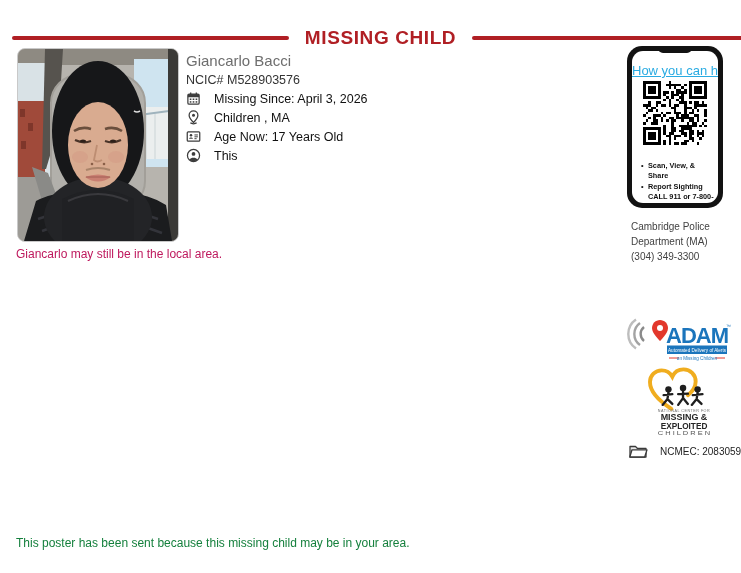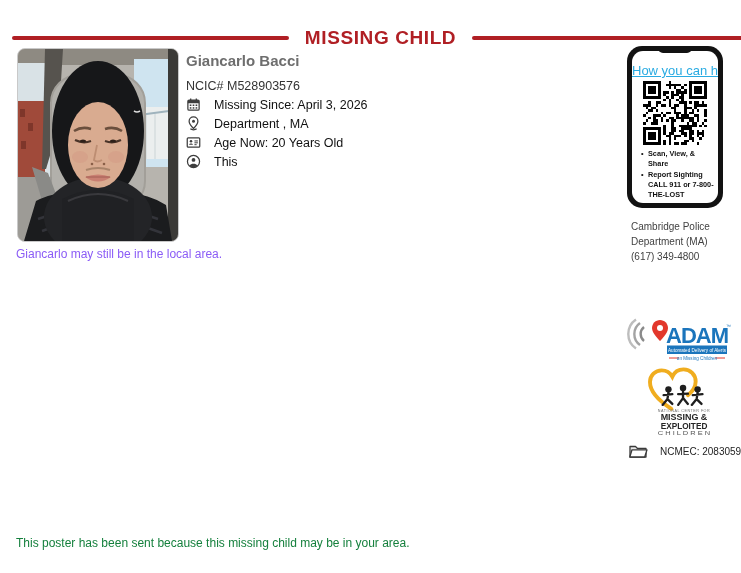--- a/index.html
+++ b/index.html
@@ -7,36 +7,36 @@
     position:relative;width:741px;height:573px;background:#ffffff;overflow:hidden;
     font-family:"Liberation Sans", sans-serif;color:#222;padding-left:24px;
   }
   
   .title-row{position:absolute;top:28px;left:12px;right:16px;height:20px;display:flex;align-items:center;gap:16px;}
   .rule{flex:1;height:4px;background:#b01f24;border-radius:2px;}
   .title{font-size:19px;font-weight:bold;color:#b01f24;letter-spacing:.6px;white-space:nowrap;}
   
   .photo-card{position:absolute;left:17px;top:48px;width:160px;height:192px;border:1px solid #c9c9c9;border-radius:8px;overflow:hidden;background:#b9b6b1;}
   .photo-card svg{display:block;}
-  .photo-caption{position:absolute;left:16px;top:247px;font-size:12px;color:#8b5cf6;}
+  .photo-caption{position:absolute;left:16px;top:247px;font-size:12px;color:#be185d;}
   
   .info{position:absolute;left:186px;top:52px;width:280px;}
-  .child-name{font-size:15px;color:#6e6e6e;font-weight:bold;}
-  .ncic{font-size:12.5px;color:#333;margin-top:10px;}
+  .child-name{font-size:15px;color:#6e6e6e;}
+  .ncic{font-size:12.5px;color:#333;margin-top:4px;}
   .detail-row{display:flex;align-items:center;gap:13px;margin-top:4px;height:15px;}
   .detail-row:first-of-type{margin-top:14px;}
   .detail-icon{width:15px;height:15px;flex:0 0 15px;}
   .detail-label{font-size:12.5px;color:#111;}
   
   .phone{position:absolute;left:627px;top:46px;width:96px;height:162px;background:#121212;border-radius:15px;}
   .phone-screen{position:absolute;left:5px;top:5px;right:5px;bottom:5px;background:#fff;border-radius:11px;overflow:hidden;}
   .notch{position:absolute;left:50%;top:0;transform:translateX(-50%);width:34px;height:7px;background:#121212;border-radius:0 0 5px 5px;}
   .phone-heading{margin-top:12px;text-align:center;font-size:13px;color:#29abe2;white-space:nowrap;text-decoration:underline;}
   .qr{display:block;margin:3px auto 0;}
-  .help-bullets{margin:4px 0 0;padding:0 3px 0 9px;list-style:none;}
+  .help-bullets{margin:16px 0 0;padding:0 3px 0 9px;list-style:none;}
   .help-bullets li{position:relative;padding-left:7px;font-size:7.3px;font-weight:bold;line-height:1.32;color:#111;margin-bottom:2px;}
   .help-bullets li::before{content:"\2022";position:absolute;left:0;top:0;}
   
   .agency{position:absolute;left:631px;top:219px;width:106px;font-size:10px;line-height:15px;color:#424242;}
   
   .adam-logo{position:absolute;left:623px;top:318px;}
   .ncmec-logo{position:absolute;left:646px;top:366px;}
   .case-row{position:absolute;left:628px;top:443px;display:flex;align-items:center;gap:12px;}
   .case-number{font-size:10px;color:#222;}
   
@@ -134,33 +134,33 @@
       </svg>
       <span class="detail-label">Missing Since: April 3, 2026</span>
     </div>
 
     <div class="detail-row">
       <svg class="detail-icon" viewBox="0 0 24 24">
         <path d="M12,1.5 C8,1.5 5,4.6 5,8.5 c0,5 7,11.5 7,11.5 s7,-6.5 7,-11.5 C19,4.6 16,1.5 12,1.5 Z" fill="none" stroke="#3d3d3d" stroke-width="2"></path>
         <circle cx="12" cy="8.5" r="2.4" fill="#3d3d3d"></circle>
         <path d="M7,20.5 a6,3.5 0 0 0 10,0" fill="none" stroke="#3d3d3d" stroke-width="2"></path>
       </svg>
-      <span class="detail-label">Department , MA</span>
+      <span class="detail-label">Children , MA</span>
     </div>
 
     <div class="detail-row">
       <svg class="detail-icon" viewBox="0 0 24 24">
         <rect x="2" y="4.5" width="20" height="15" rx="1.5" fill="none" stroke="#3d3d3d" stroke-width="2"></rect>
         <circle cx="8" cy="10" r="2" fill="#3d3d3d"></circle>
         <path d="M4.8,15.5 c.8,-2.6 5.6,-2.6 6.4,0 Z" fill="#3d3d3d"></path>
         <line x1="13.5" y1="9.5" x2="19" y2="9.5" stroke="#3d3d3d" stroke-width="1.6"></line>
         <line x1="13.5" y1="12.5" x2="19" y2="12.5" stroke="#3d3d3d" stroke-width="1.6"></line>
         <line x1="13.5" y1="15.5" x2="17" y2="15.5" stroke="#3d3d3d" stroke-width="1.6"></line>
       </svg>
-      <span class="detail-label">Age Now: 20 Years Old</span>
+      <span class="detail-label">Age Now: 17 Years Old</span>
     </div>
 
     <div class="detail-row">
       <svg class="detail-icon" viewBox="0 0 24 24">
         <circle cx="12" cy="12" r="9.7" fill="none" stroke="#3d3d3d" stroke-width="2"></circle>
         <circle cx="12" cy="9.5" r="3" fill="#3d3d3d"></circle>
         <path d="M5.8,18.6 c1.6,-4 10.8,-4 12.4,0 a9.7,9.7 0 0 1 -12.4,0 Z" fill="#3d3d3d"></path>
       </svg>
       <span class="detail-label">This</span>
     </div>
@@ -380,21 +380,21 @@
       <ul class="help-bullets">
         <li>Scan, View, &amp; Share</li>
         <li>Report Sighting CALL 911 or 7-800-THE-LOST</li>
       </ul>
     </div>
     <div class="notch"></div>
   </div>
 
   <div class="agency">
     <span>Cambridge Police Department (MA)</span><br>
-    <span>(617) 349-4800</span>
+    <span>(304) 349-3300</span>
   </div>
 
   <svg class="adam-logo" width="114" height="44" viewBox="0 0 114 44">
     <path d="M21,9 A9,9 0 0 0 21,23" fill="none" stroke="#8a8a8a" stroke-width="2.4"></path>
     <path d="M17,5 A13.5,13.5 0 0 0 17,27" fill="none" stroke="#a3a3a3" stroke-width="2.4"></path>
     <path d="M13,1.5 A17.5,17.5 0 0 0 13,30.5" fill="none" stroke="#bdbdbd" stroke-width="2.4"></path>
     <path d="M37,2 C32.6,2 29,5.6 29,10 c0,5.6 8,13 8,13 s8,-7.4 8,-13 C45,5.6 41.4,2 37,2 Z" fill="#e2382c"></path>
     <circle cx="37" cy="10" r="3" fill="#ffffff"></circle>
     <text x="43" y="25" font-size="22" font-weight="bold" fill="#1b75bc" letter-spacing="-1">ADAM</text>
     <text x="103" y="10" font-size="5" fill="#1b75bc">™</text>

